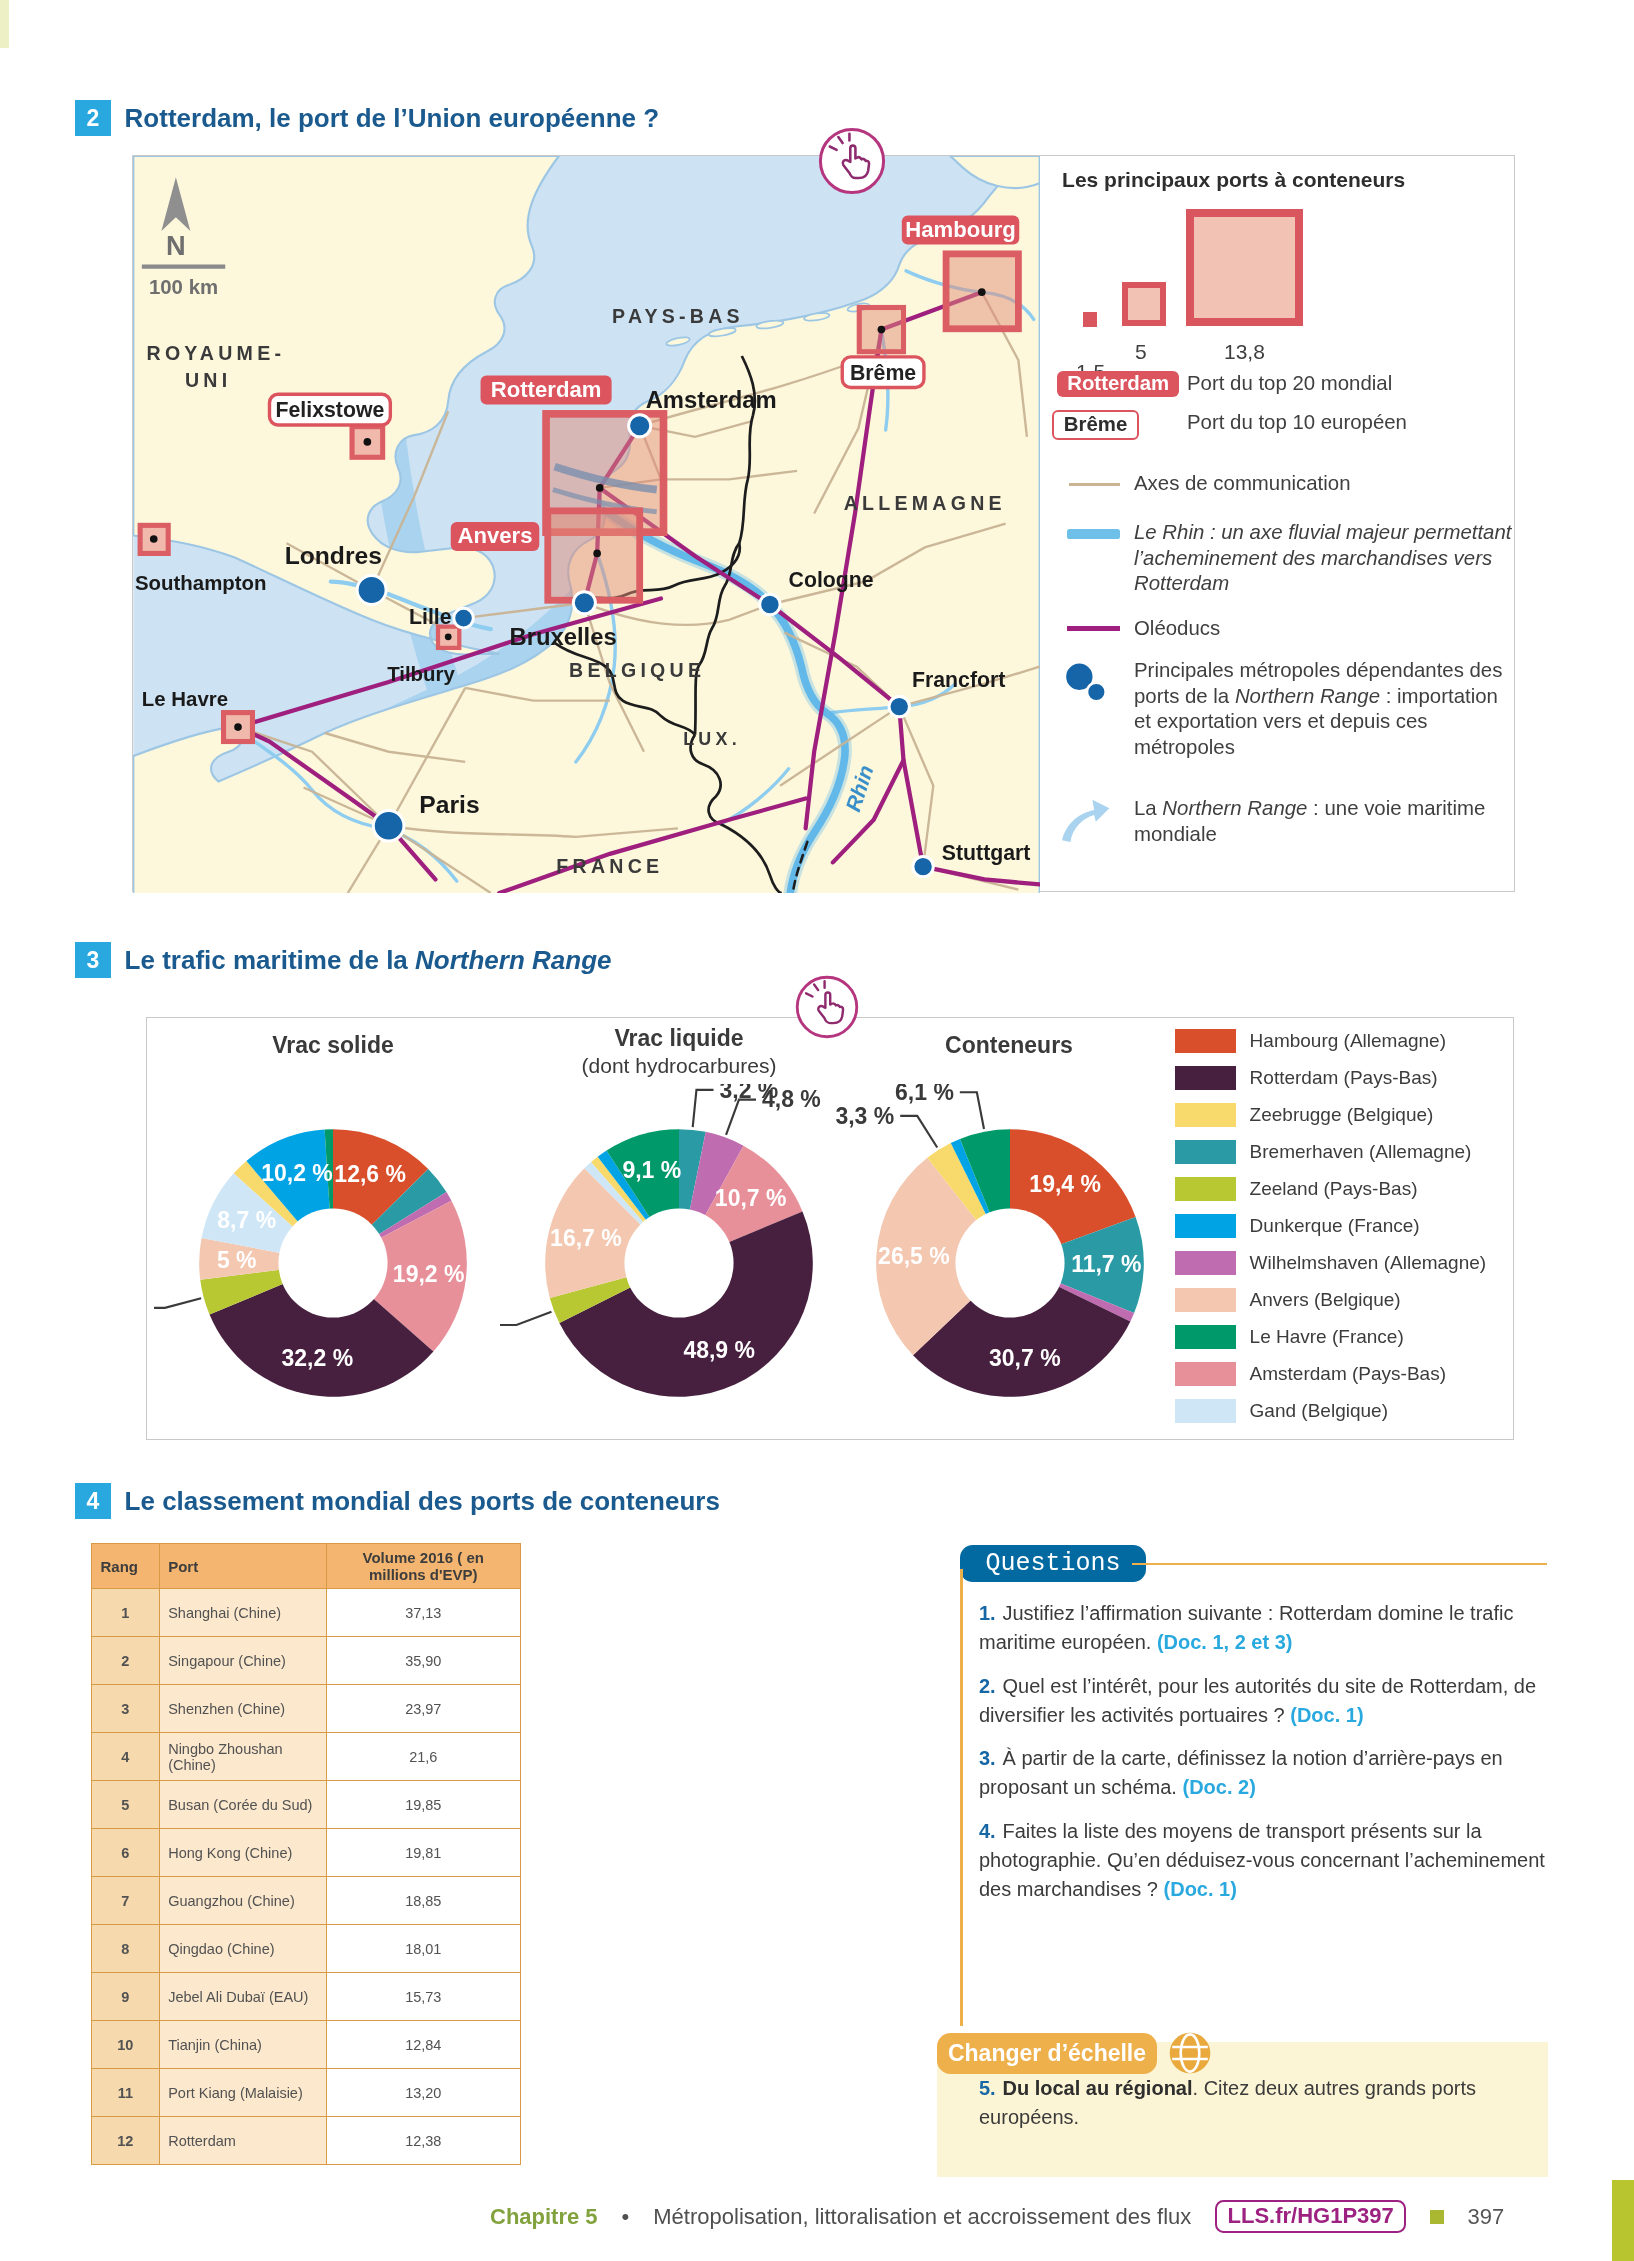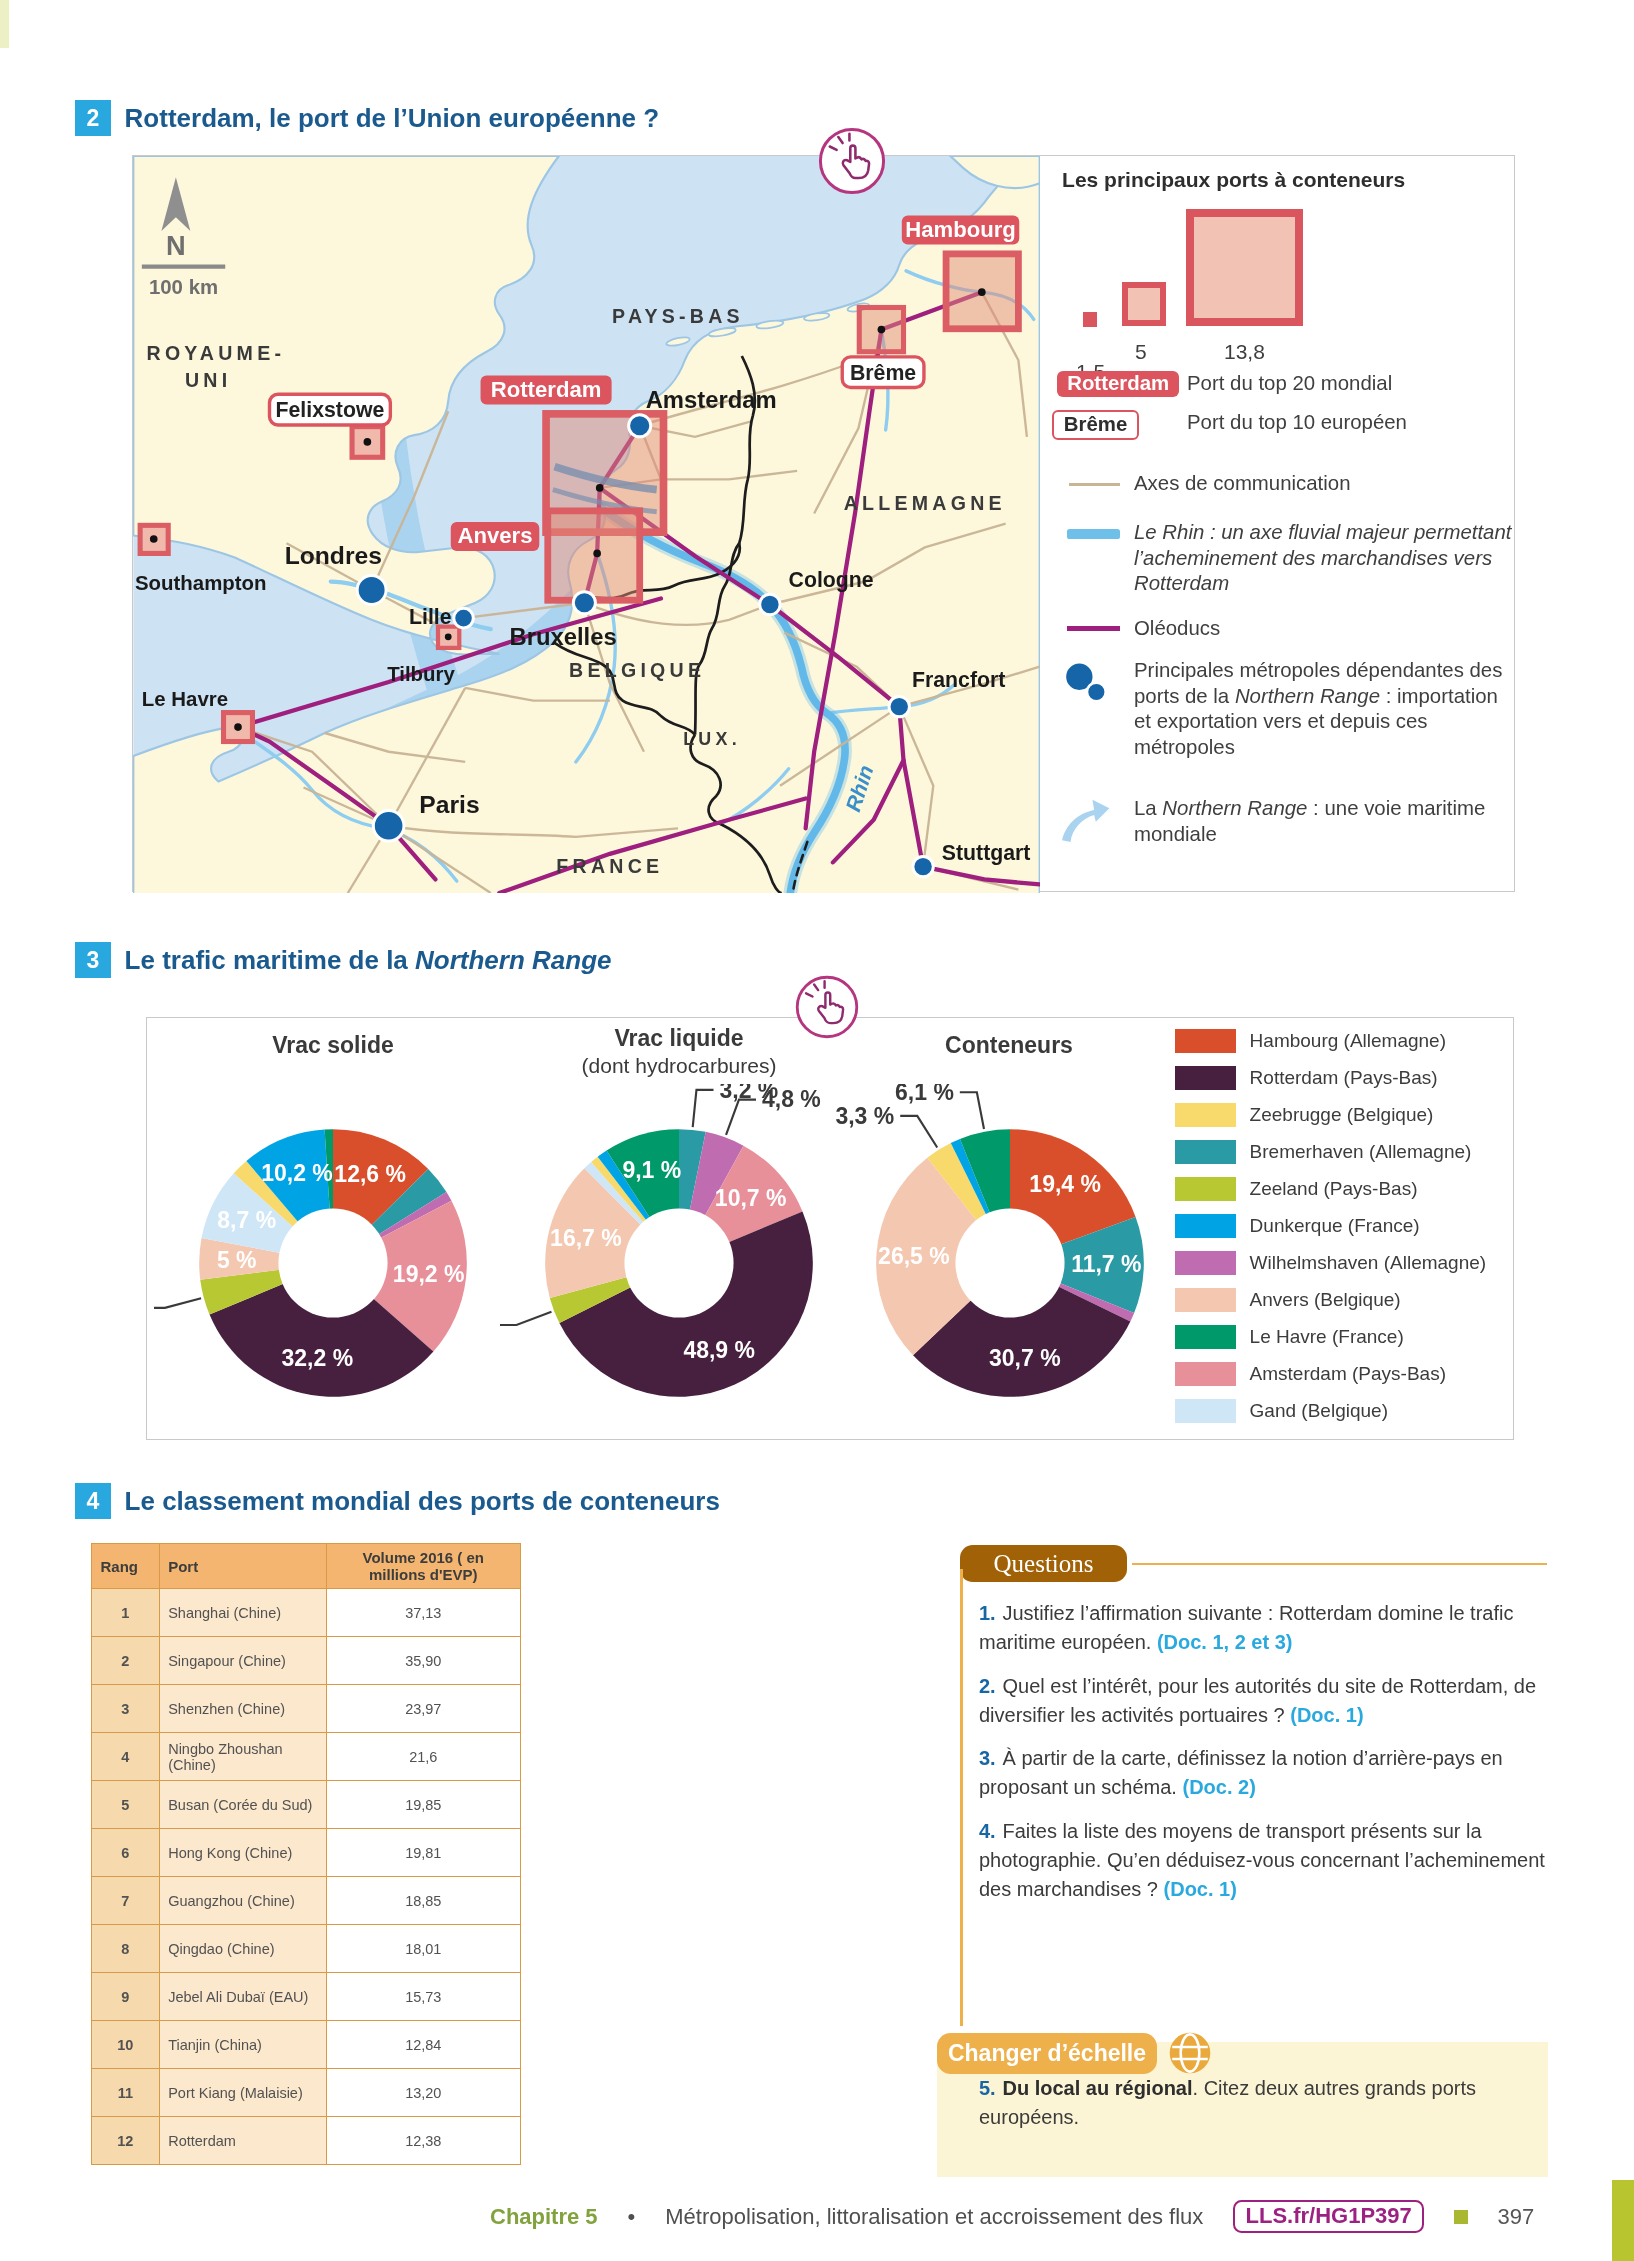--- a/index.html
+++ b/index.html
@@ -43,37 +43,37 @@
   
   .ptable{position:absolute;left:91px;top:1543px;width:430px;border-collapse:collapse;}
   .ptable th,.ptable td{border:1.7px solid #d89a45;font-size:14.5px;padding:0 8.5px;}
   .ptable th{background:#f3b56f;color:#3d3d3d;height:44px;text-align:left;font-size:15px;}
   .ptable td{height:47px;color:#525252;}
   .ptable td.c0{background:#f7d9ae;text-align:center;font-weight:bold;width:53px;}
   .ptable td.c1{background:#fbe8cd;width:169px;}
   .ptable td.c2{background:#ffffff;text-align:center;width:209px;}
   .ptable th.h2{text-align:center;}
   
-  .qpill{position:absolute;left:960px;top:1545px;width:167px;height:37px;background:#a16207;
-         border-radius:12.8px;color:#fff;font-family:Liberation Serif, serif;font-size:25px;
+  .qpill{position:absolute;left:960px;top:1545px;width:186px;height:37px;background:#0369a1;
+         border-radius:12.8px;color:#fff;font-family:Liberation Mono, monospace;font-size:25px;
          display:flex;align-items:center;justify-content:center;}
   .qline{position:absolute;left:1132px;top:1563px;width:415px;height:1.7px;background:#eeb04b;}
   .qvline{position:absolute;left:960px;top:1569px;width:2.6px;height:457px;background:#eeb04b;}
   .qlist{position:absolute;left:979px;top:1599px;width:572px;}
   .qitem{margin-bottom:14.5px;font-size:20px;line-height:1.45;color:#3b3b3b;}
   .qnum{font-weight:bold;color:#1767a5;margin-right:6.8px;}
   .rt-doc{color:#2aa9df;font-weight:bold;}
   .rt-b{font-weight:bold;color:#2e2e2e;}
   
   .chbg{position:absolute;left:937px;top:2042px;width:611px;height:135px;background:#fbf4d5;}
   .chpill{position:absolute;left:937px;top:2033px;width:220px;height:41px;background:#eeb04b;border-radius:13.6px;
           color:#fff;font-weight:bold;font-size:23px;display:flex;align-items:center;justify-content:center;}
   .chq{position:absolute;left:979px;top:2074px;width:553px;font-size:20px;line-height:1.45;color:#3b3b3b;}
   
-  .footer{position:absolute;left:490px;top:2200px;display:flex;align-items:center;gap:30px;font-size:22px;color:#4f4f4f;}
+  .footer{position:absolute;left:490px;top:2200px;display:flex;align-items:center;gap:24px;font-size:22px;color:#4f4f4f;}
   .fchap{color:#82a23e;font-weight:bold;}
   .fpill{border:2.6px solid #9c2180;border-radius:8.5px;color:#9c2180;font-weight:bold;padding:0.9px 10.2px 2.6px;}
   .fsq{width:13.6px;height:13.6px;background:#a9b830;}
   .fpage{font-size:22px;color:#555;}
   .strip-tl{position:absolute;left:0;top:0;width:8.5px;height:48px;background:#edf0c4;}
   .bar-br{position:absolute;left:1612px;top:2180px;width:22px;height:82px;background:#b9c52f;}
   .clickicon{position:absolute;z-index:5;}
 </style>
 </head>
 <body>

